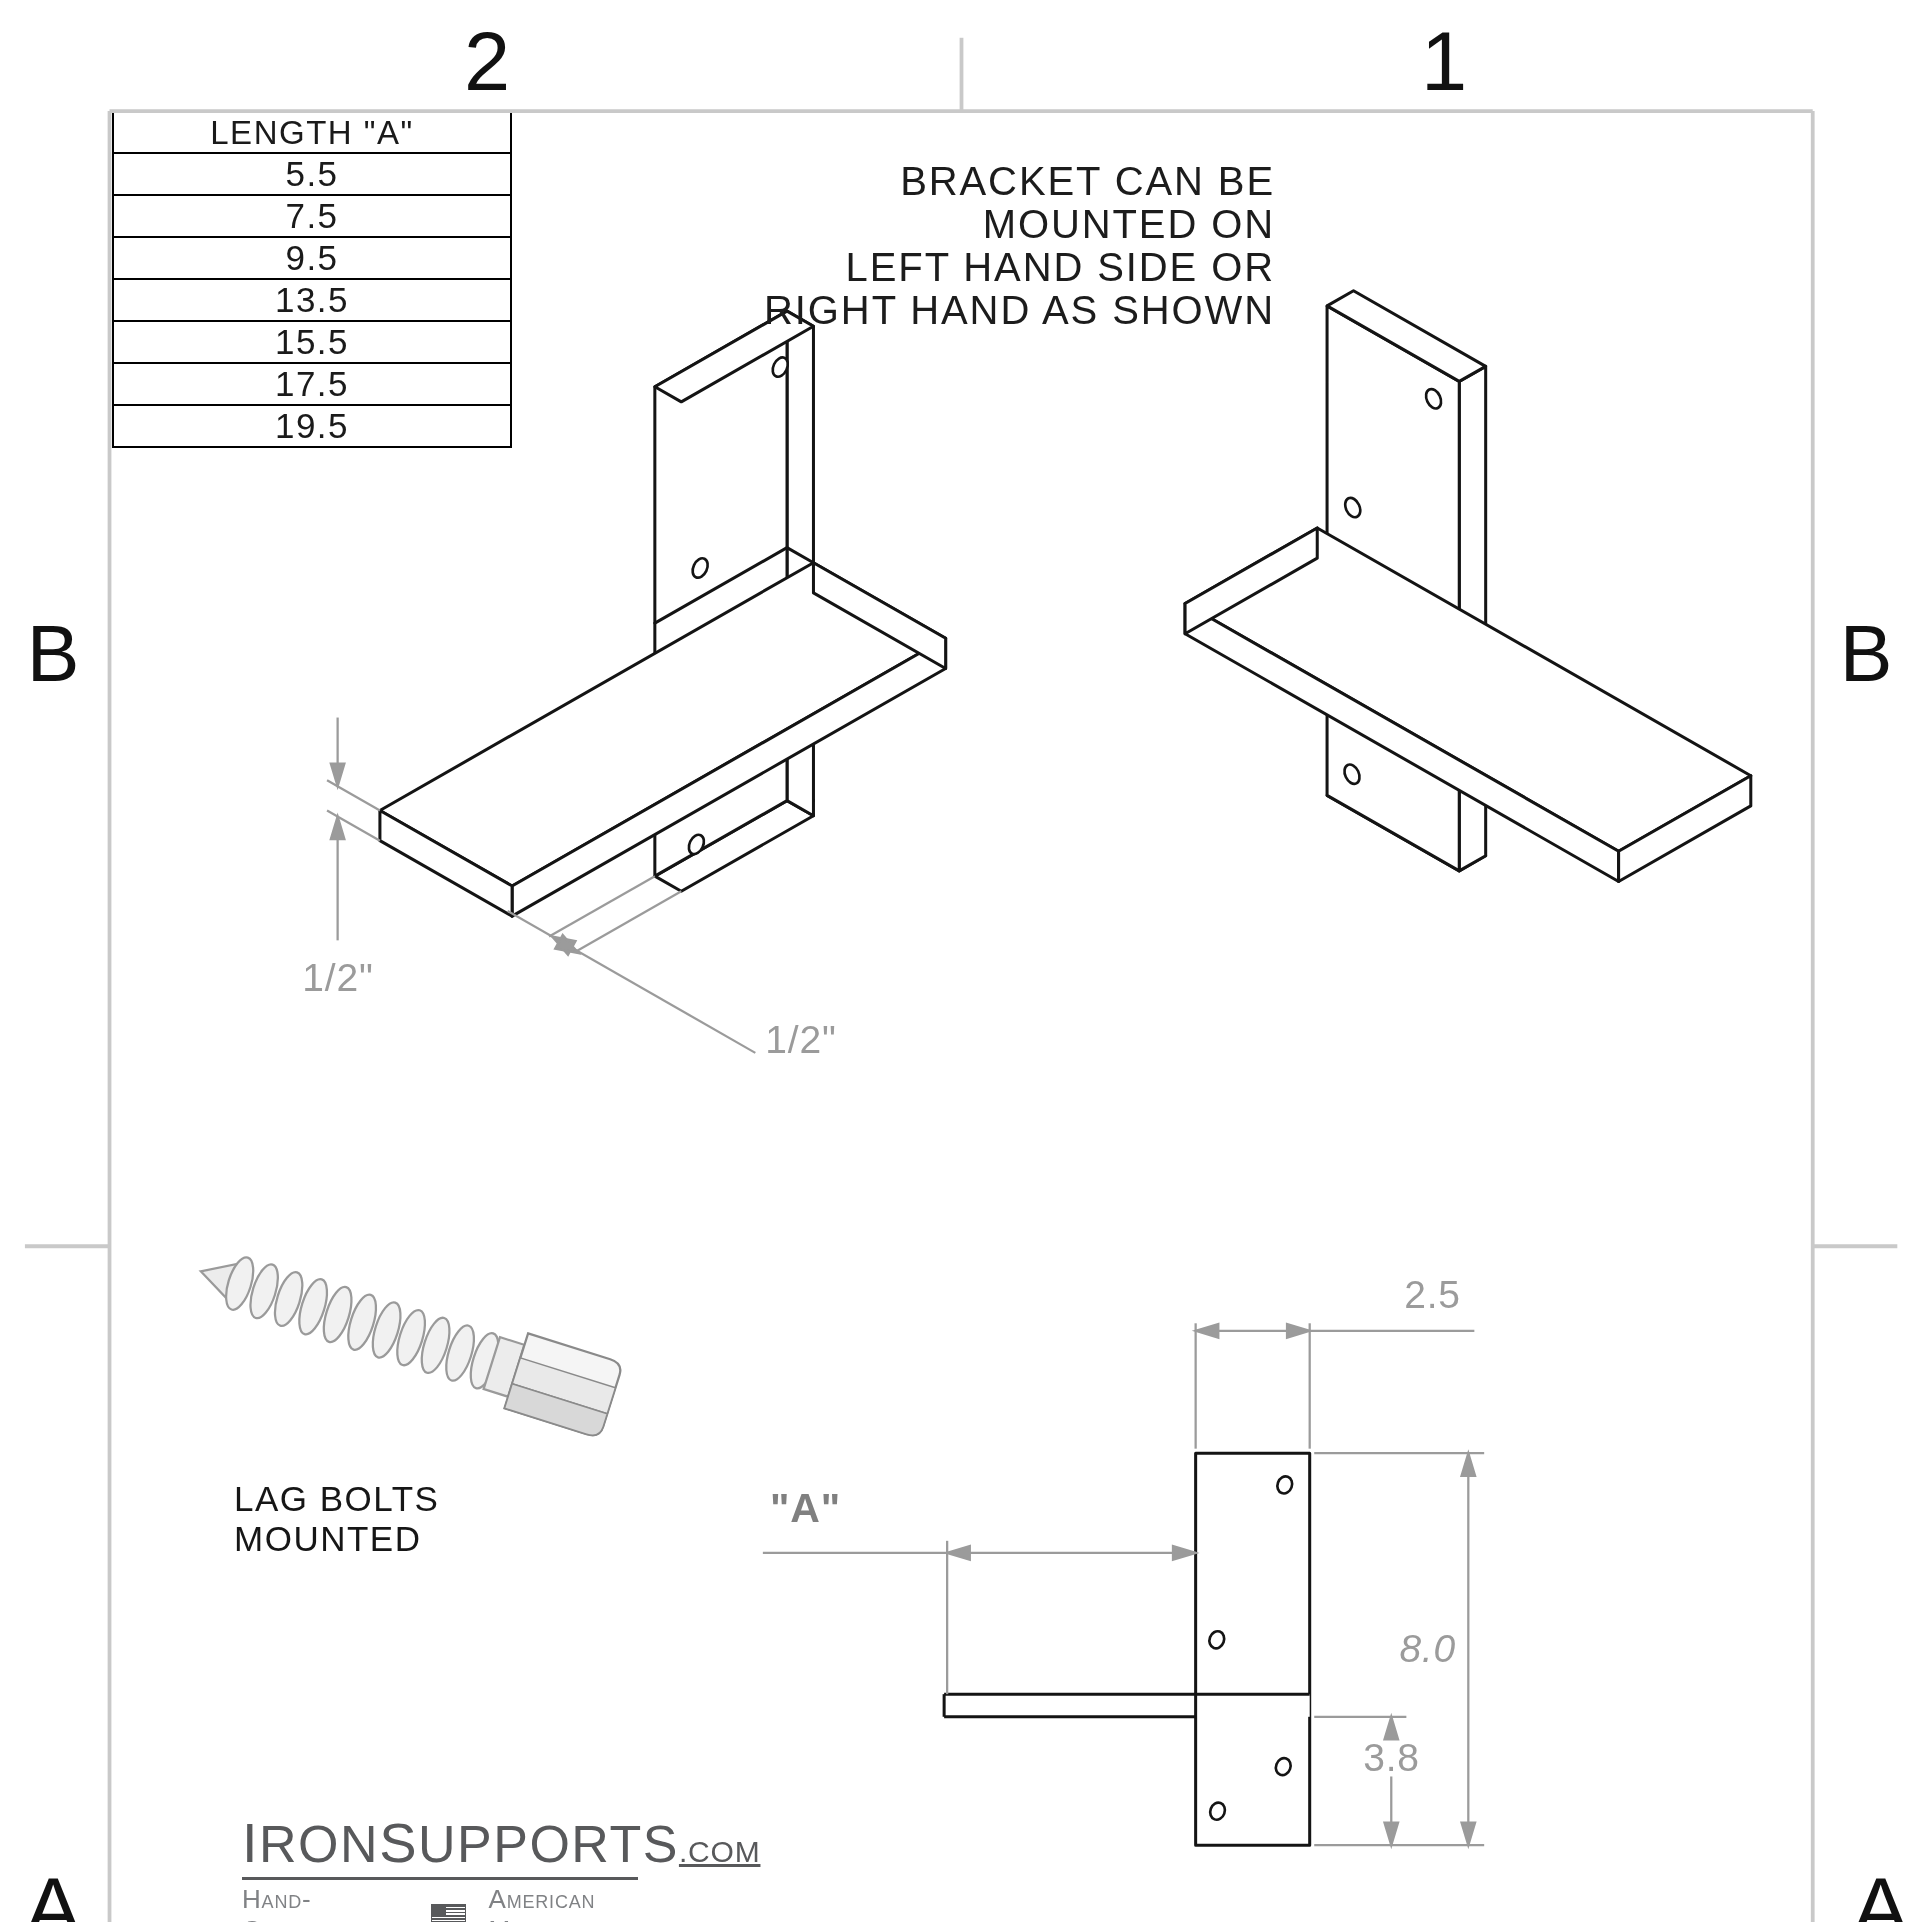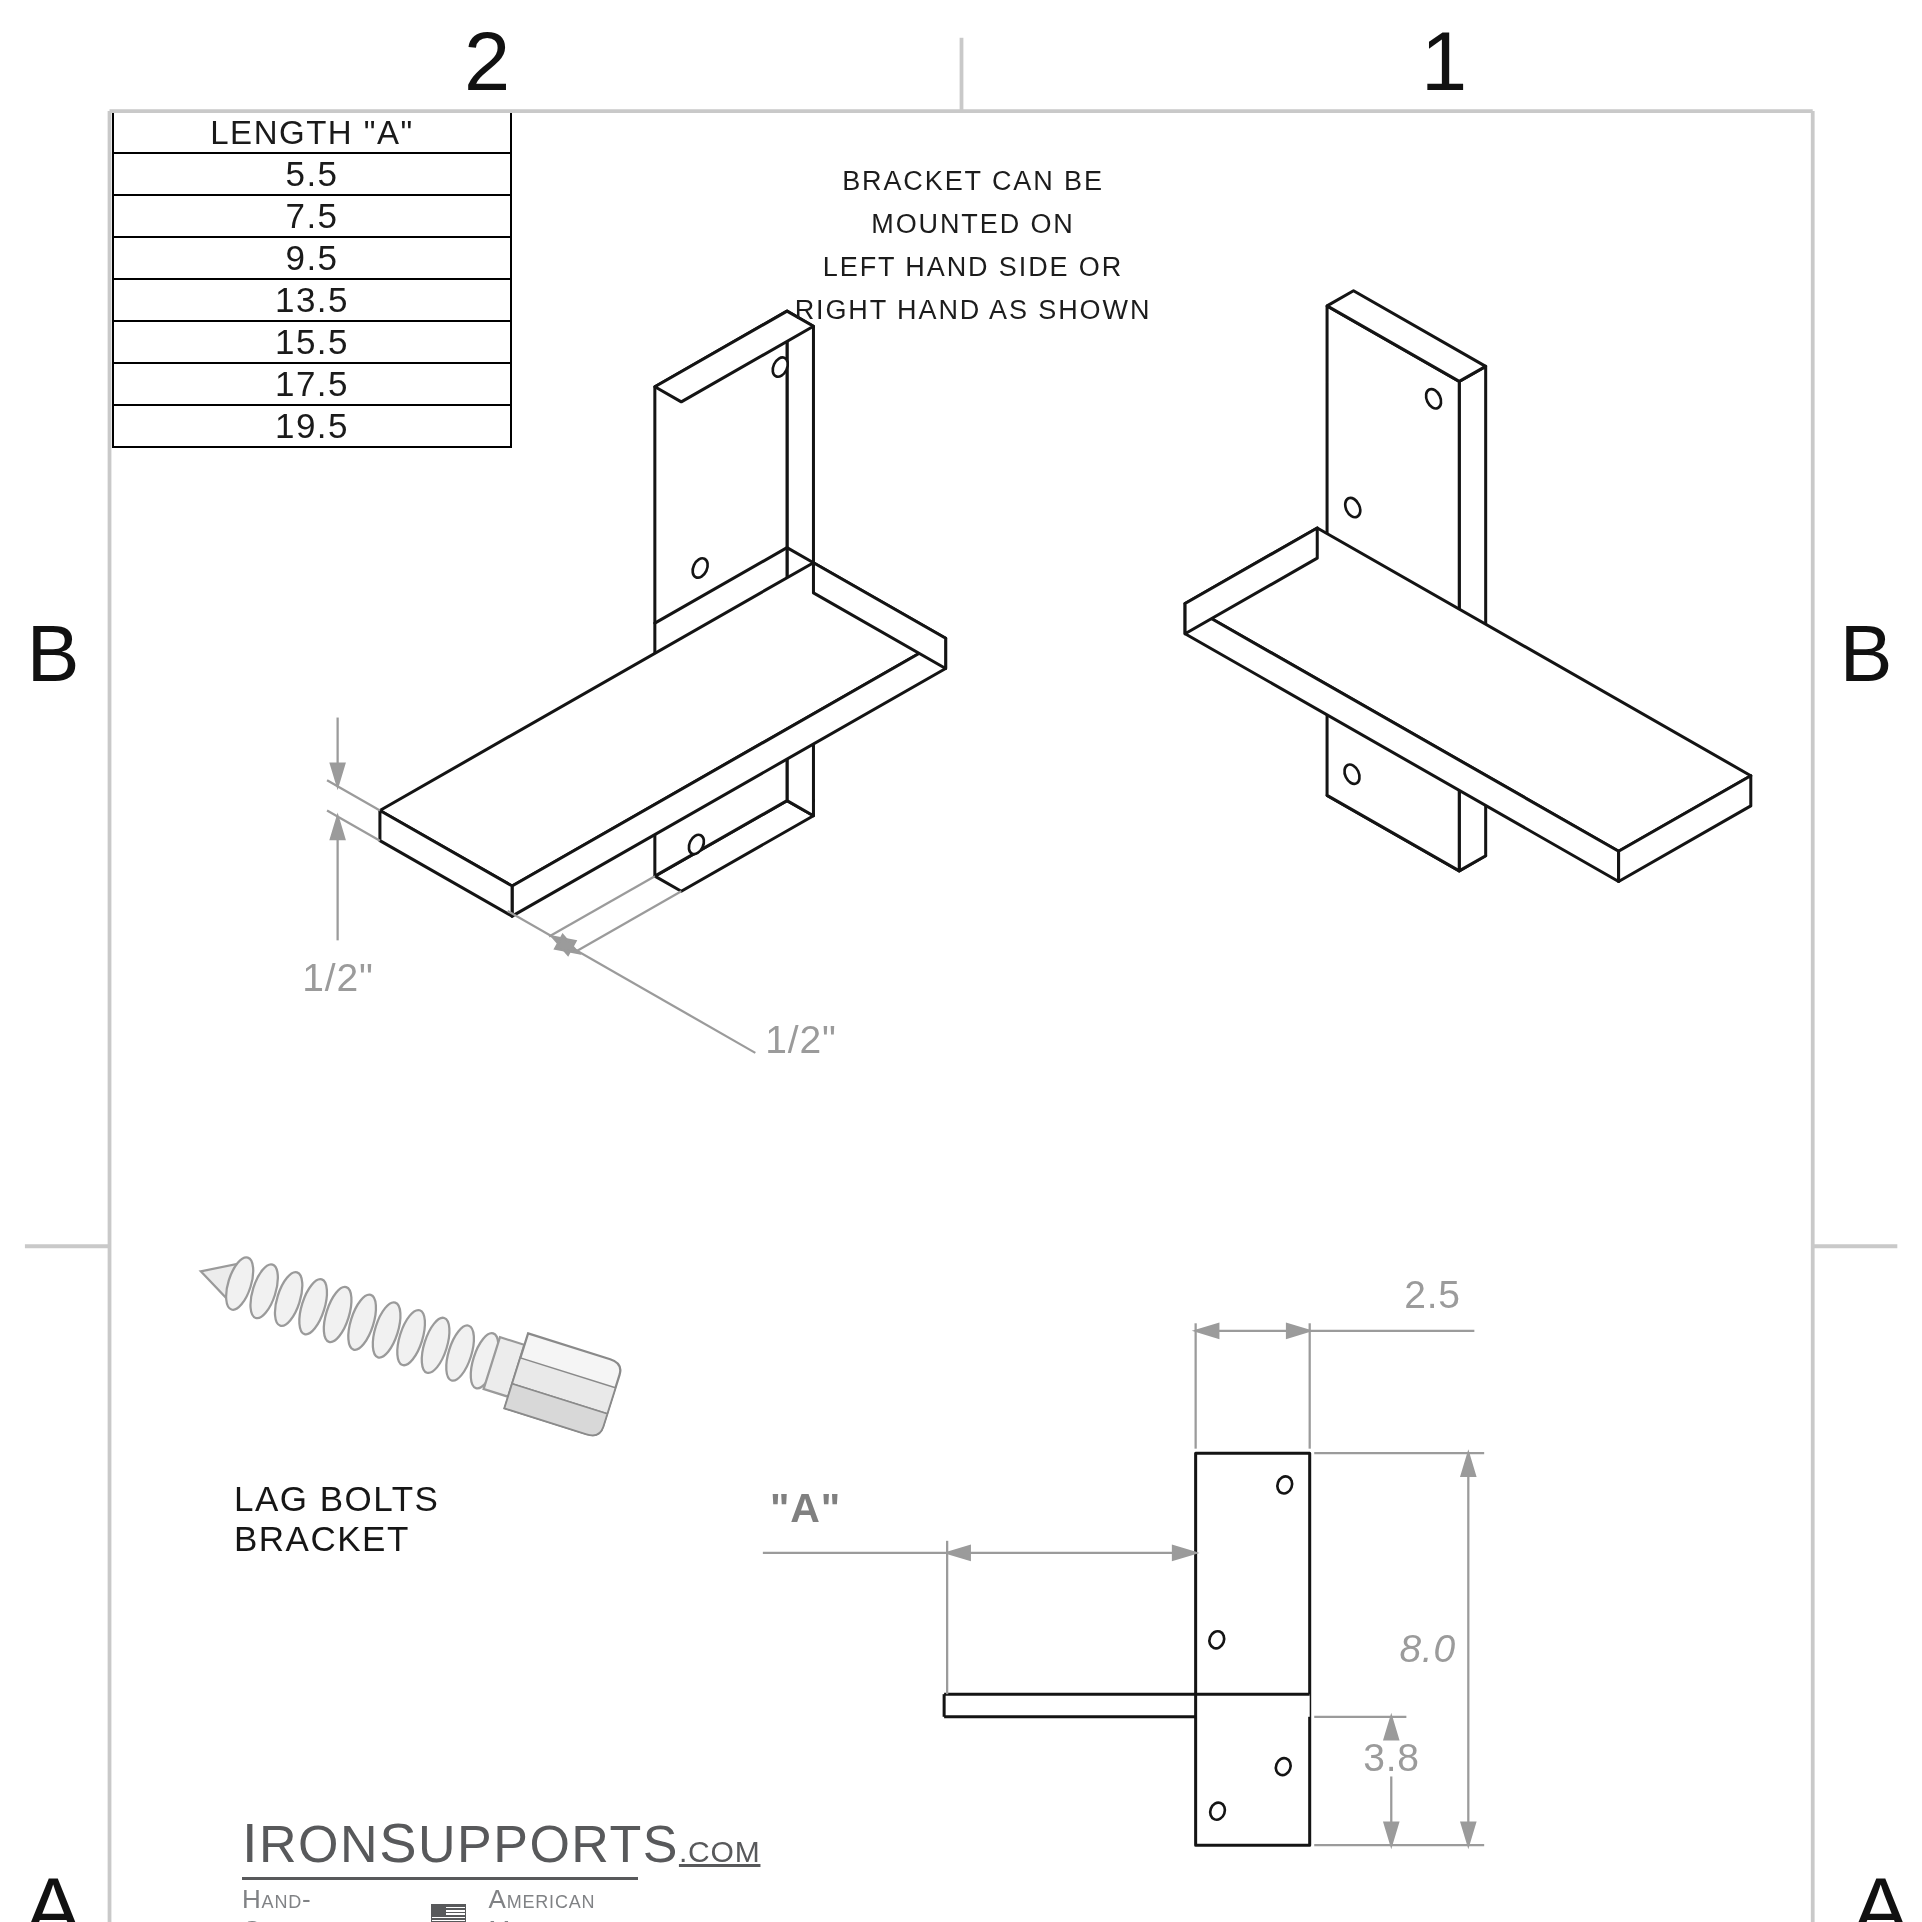--- a/index.html
+++ b/index.html
@@ -23,22 +23,22 @@
   }
   .size-table .row{
     flex:1;display:flex;align-items:center;justify-content:center;
     border-bottom:2.3px solid #000;box-sizing:border-box;
     font-size:35px;letter-spacing:1.5px;
   }
   .size-table .row:last-child{border-bottom:none;}
   .size-table .row.head{font-size:33px;}
   
   .note{
-    left:671px;top:160px;width:604px;text-align:center;
-    font-size:27px;line-height:43px;letter-spacing:1.9px;color:#1c1c1c;
+    left:671px;top:160px;width:604px;text-align:right;
+    font-size:40px;line-height:43px;letter-spacing:1.9px;color:#1c1c1c;
   }
   
   .dim{color:#9b9b9b;font-size:39px;letter-spacing:0.8px;}
   .dim.center{text-align:center;}
   .dim.right{text-align:right;}
   .dim-a{color:#808080;font-weight:bold;font-size:41px;text-align:center;letter-spacing:0.8px;}
   
   .lag{
     left:234px;top:1479px;width:332px;text-align:left;
     font-size:35px;line-height:40px;letter-spacing:1.5px;color:#161616;
@@ -219,21 +219,21 @@
   <div>MOUNTED ON</div>
   <div>LEFT HAND SIDE OR</div>
   <div>RIGHT HAND AS SHOWN</div>
 </div>
 
 <div class="abs dim center" style="left:272px;top:956px;width:132px;">1/2"</div>
 <div class="abs dim center" style="left:735px;top:1018px;width:132px;">1/2"</div>
 
 <div class="abs lag">
   <div>LAG BOLTS</div>
-  <div>BRACKET</div>
+  <div>MOUNTED</div>
 </div>
 
 <div class="abs dim center" style="left:1382px;top:1273px;width:101px;">2.5</div>
 <div class="abs dim right" style="left:1359px;top:1627px;width:97px;font-style:italic;">8.0</div>
 <div class="abs dim center" style="left:1341px;top:1736px;width:101px;">3.8</div>
 <div class="abs dim-a" style="left:730px;top:1485px;width:151px;">"A"</div>
 
 <div class="abs logo">
   <div class="brand">
     <span class="lg">I</span><span class="sm">ron</span><span class="lg">S</span><span class="sm">upports</span><span class="dm">.com</span>

